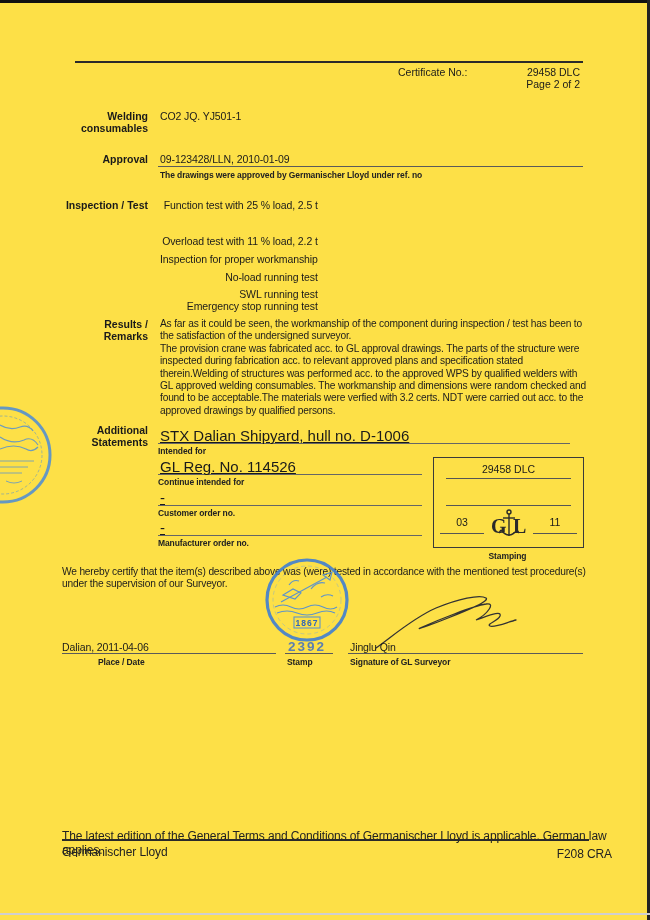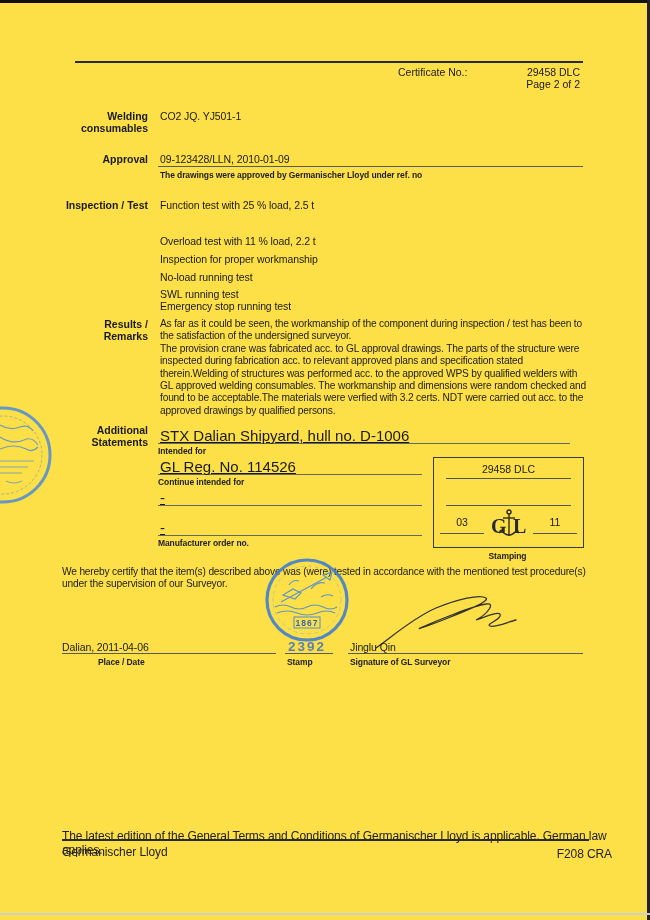--- a/index.html
+++ b/index.html
@@ -11,21 +11,21 @@
   .edge-top{position:absolute;left:0;top:0;width:650px;height:3px;background:#111;}
   .edge-right{position:absolute;left:647px;top:0;width:3px;height:920px;background:#222;}
   .edge-bottom{position:absolute;left:0;top:913px;width:650px;height:2px;background:#cfcfcf;}
   .rule{position:absolute;background:#2a2a2a;height:2px;}
   .hdr-label{position:absolute;left:398px;top:66px;font-size:10.5px;}
   .hdr-right{position:absolute;left:430px;top:66px;width:150px;text-align:right;font-size:10.5px;line-height:12px;}
   .lbl{
     position:absolute;left:40px;width:108px;text-align:right;
     font-weight:bold;font-size:10.5px;line-height:12.4px;white-space:pre-line;
   }
-  .val{font-size:10.5px;line-height:12px;letter-spacing:-0.1px;}
+  .val{font-size:10.5px;line-height:12px;letter-spacing:-0.1px;text-align:right;}
   .cap{font-weight:bold;font-size:8.5px;color:#222;letter-spacing:-0.1px;}
   .uline{position:absolute;border-bottom:1.5px solid #5a5a5a;}
   .para{font-size:10.2px;line-height:12.4px;letter-spacing:-0.18px;color:#1c1c1c;}
   .test-item{margin-bottom:6px;}
   .test-item:nth-child(1){margin-bottom:24px;}
   .test-item:nth-child(4){margin-bottom:5px;}
   .test-item:nth-child(5){margin-bottom:0;}
   .field{position:absolute;}
   .fval{font-size:15px;line-height:12px;padding:0 0 1px 2px;border-bottom:1.5px solid #666;margin-bottom:2px;min-height:12px;text-decoration:underline;}
   .stampbox{position:absolute;left:433px;top:457px;width:149px;height:89px;border:1.5px solid #3a3a3a;}
@@ -89,20 +89,21 @@
   <div class="field" style="left:158px;top:430px;width:412px;">
     <div class="fval">STX Dalian Shipyard, hull no. D-1006</div>
     <div class="cap">Intended for</div>
   </div>
   <div class="field" style="left:158px;top:461px;width:264px;">
     <div class="fval">GL Reg. No. 114526</div>
     <div class="cap">Continue intended for</div>
   </div>
   <div class="field" style="left:158px;top:492px;width:264px;">
     <div class="fval">-</div>
+    <div class="cap">Customer order no.</div>
   </div>
   <div class="field" style="left:158px;top:522px;width:264px;">
     <div class="fval">-</div>
     <div class="cap">Manufacturer order no.</div>
   </div>
 
   <div class="stampbox">
     <div class="sb-certno">29458 DLC</div>
     <div class="sb-line1"></div>
     <div class="sb-mid"></div>

